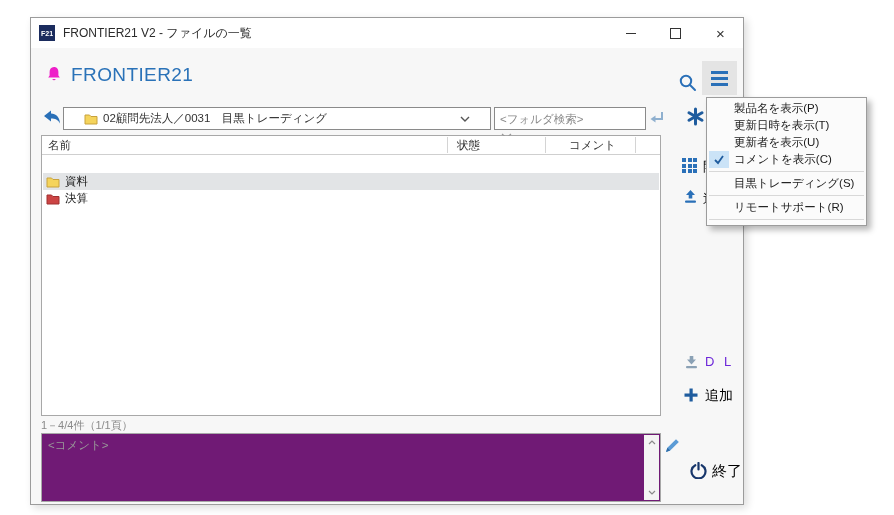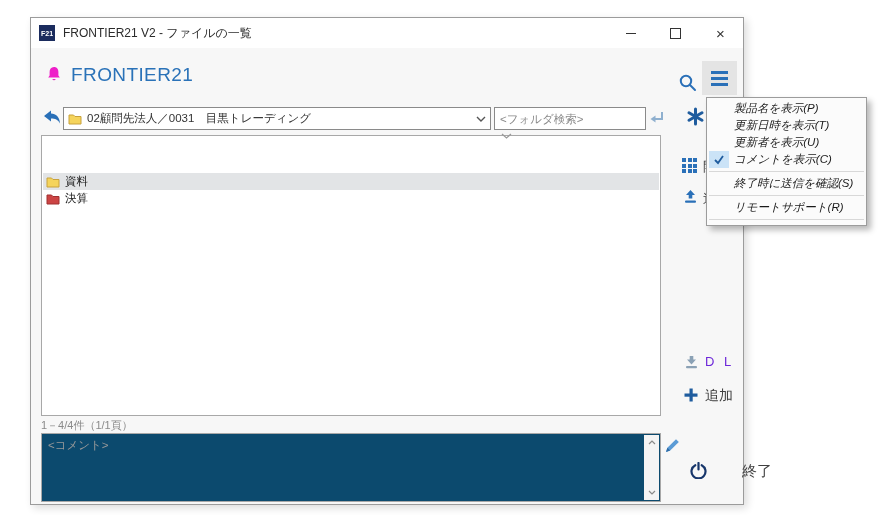--- a/index.html
+++ b/index.html
@@ -20,56 +20,56 @@
   
   .bell{position:absolute;left:15px;top:48px;}
   .appname{position:absolute;left:40px;top:46px;font-size:19px;color:#2a72b8;letter-spacing:.4px;}
   .searchbtn{position:absolute;left:644px;top:52px;width:26px;height:26px;display:flex;align-items:center;justify-content:center;}
   .burger{position:absolute;left:671px;top:43px;width:35px;height:34px;background:#e4e4e4;
     display:flex;flex-direction:column;align-items:center;justify-content:center;gap:3px;}
   .burger i{display:block;width:17px;height:3px;background:#2a70b8;}
   
   .backbtn{position:absolute;left:11px;top:91px;width:20px;height:18px;}
   .combo{position:absolute;left:32px;top:89px;width:428px;height:23px;background:#fff;border:1px solid #8a8a8a;
-    box-sizing:border-box;display:flex;align-items:center;padding:0 4px;}
+    box-sizing:border-box;display:flex;align-items:center;padding:0 20px;}
   .combo .val{font-size:11.5px;color:#333;margin-left:5px;white-space:nowrap;overflow:hidden;flex:1;}
   .fsearch{position:absolute;left:463px;top:89px;width:152px;height:23px;border:1px solid #8a8a8a;box-sizing:border-box;
     font-size:11.5px;color:#777;padding:0 5px;background:#fff;font-family:inherit;}
   .fsearch::placeholder{color:#8a8a8a;opacity:1;}
   .entericon{position:absolute;left:617px;top:92px;}
   .asterisk{position:absolute;left:655px;top:89px;}
   
   .panel{position:absolute;left:10px;top:117px;width:620px;height:281px;background:#fff;border:1px solid #a8a8a8;box-sizing:border-box;}
   .phead{position:absolute;left:0;top:0;right:0;height:18px;border-bottom:1px solid #cfcfcf;background:#fff;}
   .phead .c{position:absolute;top:0;line-height:18px;font-size:11.5px;color:#333;}
   .c1{left:6px;} .c2{left:415px;} .c3{left:527px;}
   .vdiv{position:absolute;top:1px;height:16px;border-left:1px solid #d4d4d4;}
   .sortch{position:absolute;left:459px;top:-3px;}
   .row{position:absolute;left:1px;right:1px;height:17px;display:flex;align-items:center;padding-left:3px;margin-top:19px;}
   .row .nm{font-size:11.5px;color:#222;margin-left:5px;white-space:nowrap;}
   .row.sel{background:#e2e4e6;}
   
-  .act-label{position:absolute;font-size:13px;color:#404040;white-space:nowrap;}
+  .act-label{position:absolute;font-size:13px;color:#000000;white-space:nowrap;}
   .dl-label{color:#6d28d9;letter-spacing:3px;}
   .add-label{font-size:14px;}
   .exit-label{font-size:15px;}
   .gridicon{position:absolute;left:651px;top:140px;width:15px;height:15px;display:grid;
     grid-template-columns:repeat(3,1fr);grid-template-rows:repeat(3,1fr);gap:1.5px;}
   .gridicon i{background:#2a70b8;display:block;}
   
   .statusline{position:absolute;left:10px;top:400px;font-size:11px;color:#8a8a8a;}
-  .cbox{position:absolute;left:10px;top:415px;width:620px;height:69px;background:#0c4a6e;border:1px solid #a8a8a8;box-sizing:border-box;}
+  .cbox{position:absolute;left:10px;top:415px;width:620px;height:69px;background:#701a75;border:1px solid #a8a8a8;box-sizing:border-box;}
   .cbox .ph{position:absolute;left:6px;top:4px;font-size:11.5px;color:#999;}
   .sbar{position:absolute;right:1px;top:1px;bottom:1px;width:15px;background:#f4f4f4;}
   .sarrow{position:absolute;left:0;width:15px;height:15px;background:#f4f4f4;display:flex;align-items:center;justify-content:center;}
   .sarrow.up{top:0;} .sarrow.down{bottom:0;}
   .pencil{position:absolute;left:633px;top:419px;}
   
   .menu{position:absolute;left:706px;top:97px;width:161px;background:#fbfbfb;border:1px solid #9c9c9c;
-    box-shadow:4px 4px 6px rgba(0,0,0,.28);padding:2px 0;z-index:30;box-sizing:border-box;font-style:italic;}
+    box-shadow:4px 4px 6px rgba(0,0,0,.28);padding:2px 0;z-index:30;box-sizing:border-box;}
   .mi{position:relative;height:17px;line-height:17px;font-size:11.5px;color:#1a1a1a;padding-left:27px;white-space:nowrap;}
   .mi.hl{background:#cde5f8;}
   .msep{border-top:1px solid #d8d8d8;margin:3px 2px;}
   .mcheck{position:absolute;left:2px;top:0px;width:20px;height:17px;background:#cbe3f7;display:flex;align-items:center;justify-content:center;}
   .redbox{position:absolute;left:-4px;right:-3px;top:-3px;bottom:-3px;border:2px solid #e10000;pointer-events:none;z-index:5;}
   svg{display:block;}
 </style>
 </head>
 <body>
 
@@ -143,20 +143,28 @@
           </g>
         </svg>
     </span>
 
     <div class="panel">
       <span class="sortch">
         <svg width="11" height="6" viewBox="0 0 11 6">
             <polyline points="1,1 5.5,5 10,1" fill="none" stroke="#9a9a9a" stroke-width="1.2"></polyline>
           </svg>
       </span>
+      <div class="phead">
+        <span class="c c1">名前</span>
+        <span class="c c2">状態</span>
+        <span class="c c3">コメント</span>
+        <span class="vdiv" style="left:405px"></span>
+        <span class="vdiv" style="left:503px"></span>
+        <span class="vdiv" style="left:593px"></span>
+      </div>
 
       <div class="row sel" style="top:18px">
         <svg width="14" height="12" viewBox="0 0 14 12">
             <path d="M1 2 L5.5 2 L7 3.5 L13 3.5 L13 11 L1 11 Z" fill="#f5d45c" stroke="#c8a23c" stroke-width="1"></path>
           </svg>
         <span class="nm">資料</span>
       </div>
       <div class="row" style="top:35px">
         <svg width="14" height="12" viewBox="0 0 14 12">
             <path d="M1 2 L5.5 2 L7 3.5 L13 3.5 L13 11 L1 11 Z" fill="#cc4444" stroke="#a03030" stroke-width="1"></path>
@@ -201,21 +209,21 @@
         </svg>
     </span>
     <span class="act-label add-label" style="left:674px;top:369px">追加</span>
 
     <span style="position:absolute;left:659px;top:444px">
       <svg width="17" height="17" viewBox="0 0 17 17">
           <path d="M5.3 3.2 A7 7 0 1 0 11.7 3.2" fill="none" stroke="#17366b" stroke-width="2.2" stroke-linecap="round"></path>
           <line x1="8.5" y1="1" x2="8.5" y2="7.5" stroke="#17366b" stroke-width="2.2" stroke-linecap="round"></line>
         </svg>
     </span>
-    <span class="act-label exit-label" style="left:711px;top:444px">終了</span>
+    <span class="act-label exit-label" style="left:681px;top:444px">終了</span>
 
     <span class="statusline">1－4/4件（1/1頁）</span>
 
     <div class="cbox">
       <span class="ph">&lt;コメント&gt;</span>
       <div class="sbar">
         <span class="sarrow up">
           <svg width="8" height="5" viewBox="0 0 8 5">
               <polyline points="1,4 4,1 7,4" fill="none" stroke="#8a8a8a" stroke-width="1.2"></polyline>
             </svg>
@@ -242,19 +250,19 @@
     <div class="mi">更新者を表示(U)</div>
     <div class="mi">
       <span class="mcheck">
         <svg width="12" height="11" viewBox="0 0 12 11">
             <polyline points="2,6 5,9 10,2" fill="none" stroke="#1f5c9e" stroke-width="1.8"></polyline>
           </svg>
       </span>
       <span>コメントを表示(C)</span>
     </div>
     <div class="msep"></div>
-    <div class="mi">終了時に送信を確認(S)</div>
+    <div class="mi">目黒トレーディング(S)</div>
     <div class="msep"></div>
     <div class="mi">リモートサポート(R)</div>
     <div class="msep"></div>
   </div>
 
 </div>
 
 </body></html>

